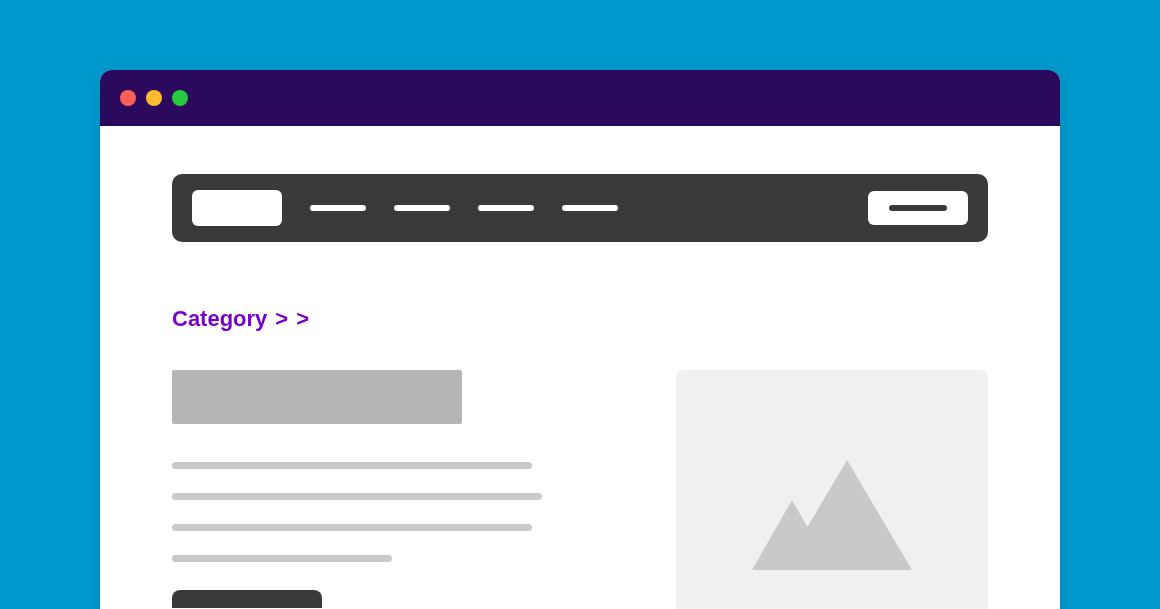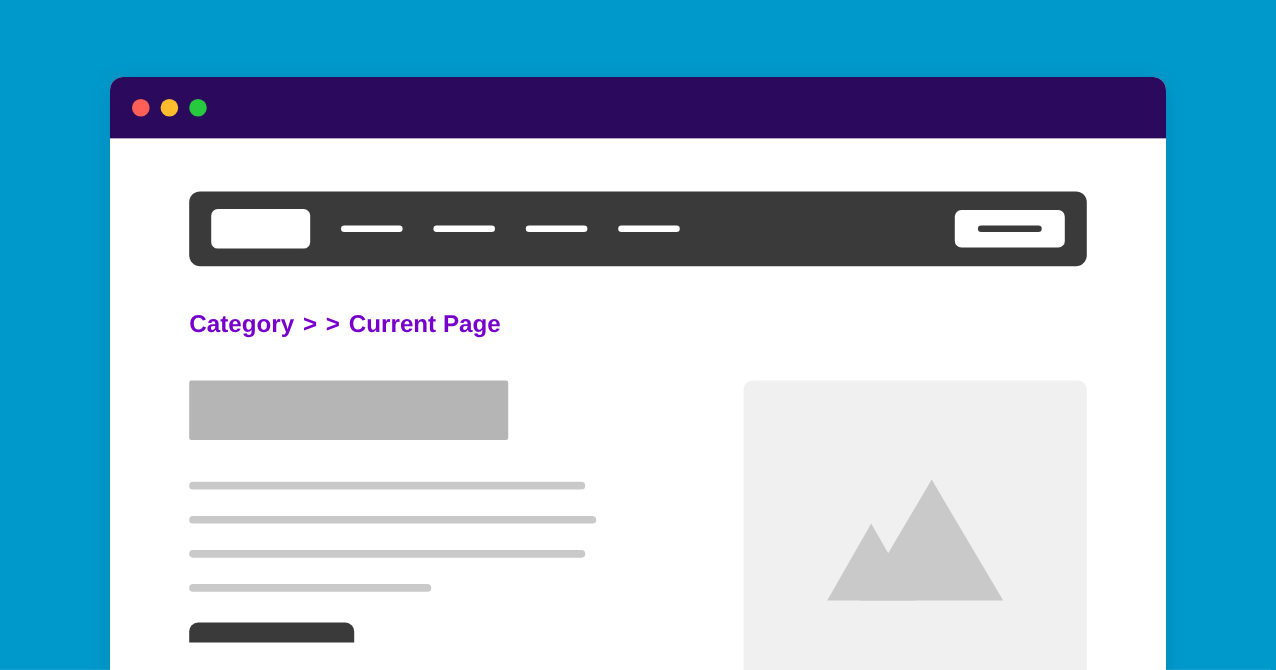--- a/index.html
+++ b/index.html
@@ -79,21 +79,21 @@
       align-items: center;
       justify-content: center;
     }
     .nav-cta-inner {
       width: 58px;
       height: 6px;
       background: #3a3a3a;
       border-radius: 3px;
     }
     .breadcrumb {
-      margin-top: 40px;
+      margin-top: 64px;
       color: #7700cc;
       font-size: 22px;
       font-weight: 700;
       display: flex;
       gap: 8px;
       align-items: center;
     }
     .content-area {
       margin-top: 38px;
       display: flex;
@@ -161,21 +161,20 @@
       <div class="nav-spacer"></div>
       <div class="nav-cta">
         <div class="nav-cta-inner"></div>
       </div>
     </div>
 
     <div class="breadcrumb">
       <span>Category</span>
       <span>&gt;</span>
       <span>&gt;</span>
-      <span>Current Page</span>
     </div>
 
     <div class="content-area">
       <div class="content-left">
         <div class="heading-block"></div>
         <div class="text-lines">
           <div class="text-line w1"></div>
           <div class="text-line w2"></div>
           <div class="text-line w3"></div>
           <div class="text-line w4"></div>

